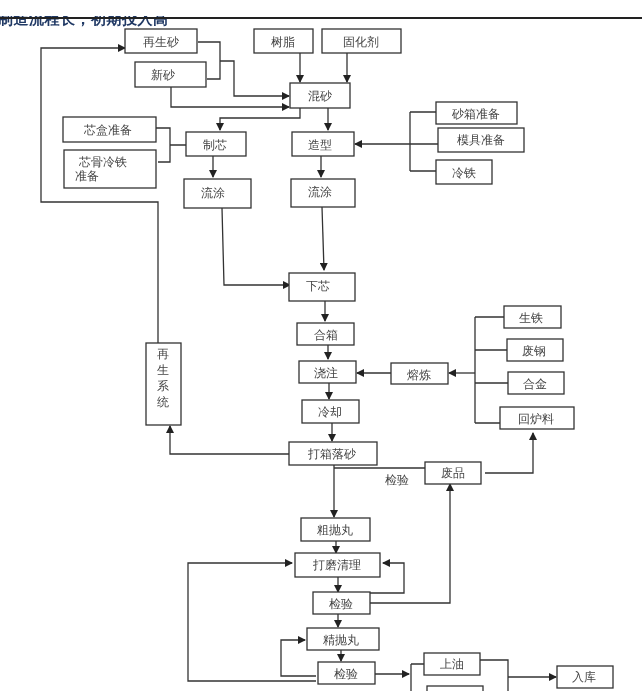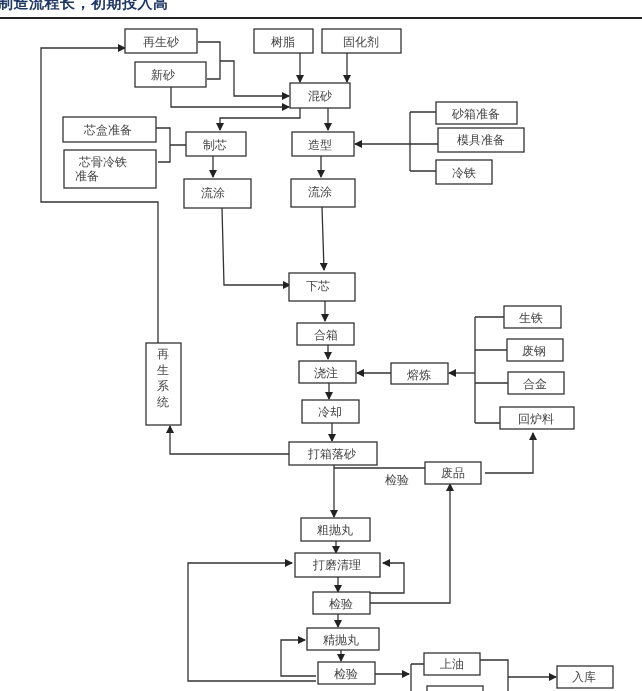--- a/index.html
+++ b/index.html
@@ -1,18 +1,18 @@
 <!DOCTYPE html>
 <html><head>
 <meta charset="utf-8">
 <style>
   html, body { margin:0; padding:0; background:#ffffff; }
   body { width:642px; height:691px; position:relative; overflow:hidden;
          font-family:"DejaVu Serif","Liberation Serif",serif; }
-  .header { position:absolute; left:0; top:0; width:642px; height:16px; overflow:hidden; }
+  .header { position:absolute; left:0; top:16px; width:642px; height:16px; overflow:hidden; }
   .header-title { position:absolute; left:-2px; top:-6px; font-size:15px; font-weight:bold;
                   color:#1f3864; white-space:nowrap; letter-spacing:0.5px; }
   .header-rule { position:absolute; left:0; top:17px; width:642px; height:2px; background:#222; }
   svg { position:absolute; left:0; top:0; }
   .box { fill:#fff; stroke:#333; stroke-width:1.3; }
   .lbl { font-family:"DejaVu Serif","Liberation Serif",serif; font-size:12px; fill:#444; }
   .ln { fill:none; stroke:#333; stroke-width:1.3; }
 </style>
 </head>
 <body>

